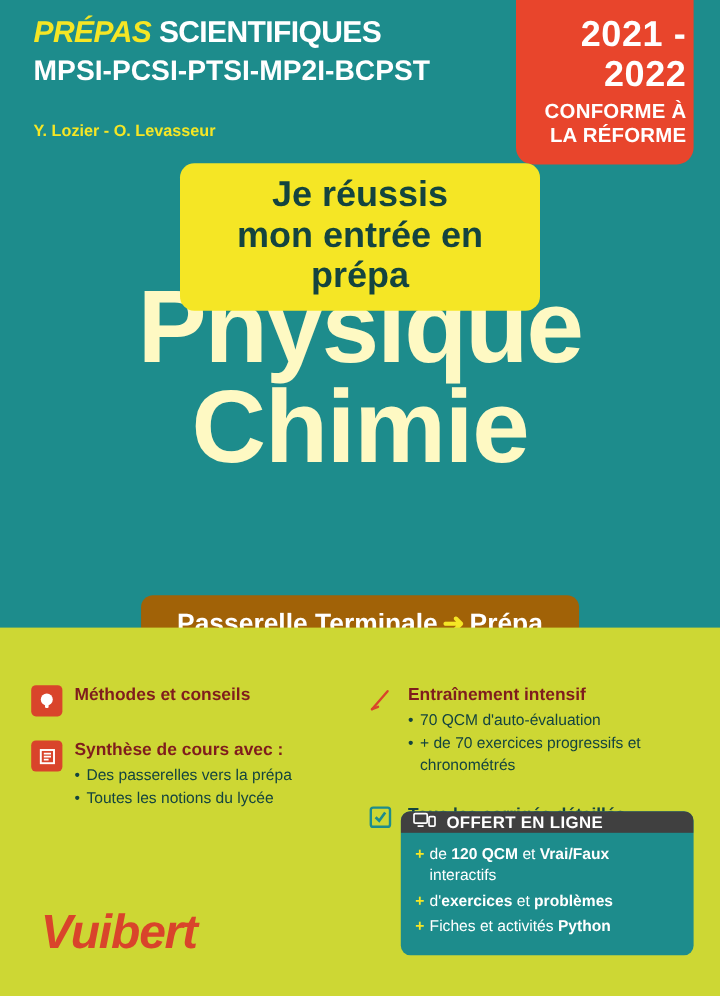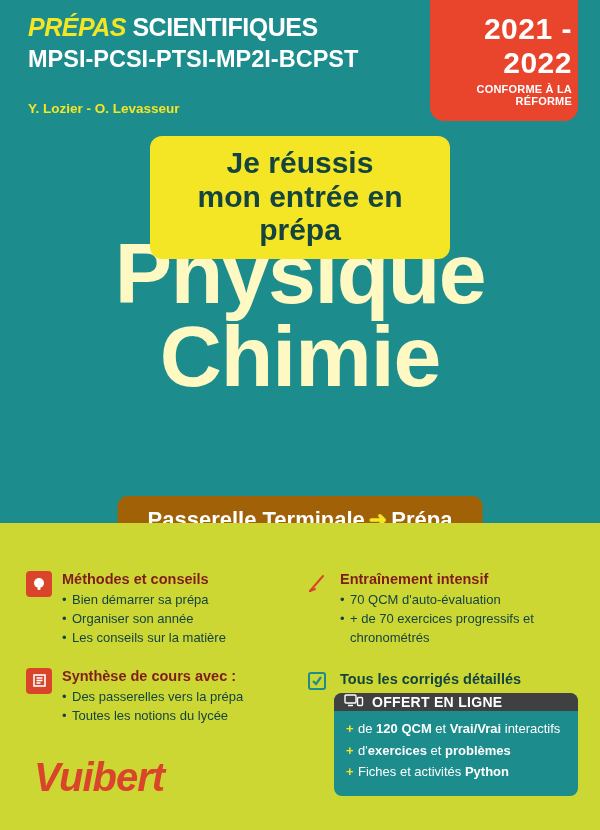--- a/index.html
+++ b/index.html
@@ -63,21 +63,21 @@
     border-bottom-left-radius: 14px;
     border-bottom-right-radius: 14px;
   }
   .year-badge .year {
     font-size: 30px;
     font-weight: bold;
     letter-spacing: 0.5px;
   }
   .year-badge .reforme {
     margin-top: 3px;
-    font-size: 11px;
+    font-size: 17px;
     font-weight: bold;
     letter-spacing: 0.2px;
   }
 
   
   .banner-wrap {
     position: relative;
     margin-top: 16px;
     height: 92px;
   }
@@ -288,25 +288,20 @@
 
         <div class="feat">
           <div class="ic red">
             <svg width="16" height="16" viewBox="0 0 16 16" fill="#ffffff">
               <circle cx="8" cy="7" r="5"></circle>
               <rect x="6.5" y="11" width="3" height="3" rx="1"></rect>
             </svg>
           </div>
           <div class="txt">
             <h3>Méthodes et conseils</h3>
-            <ul>
-              <li>Bien démarrer sa prépa</li>
-              <li>Organiser son année</li>
-              <li>Les conseils sur la matière</li>
-            </ul>
           </div>
         </div>
 
         <div class="feat">
           <div class="ic red">
             <svg width="15" height="15" viewBox="0 0 15 15" fill="none" stroke="#ffffff" stroke-width="1.6">
               <rect x="2" y="2" width="11" height="11"></rect>
               <line x1="4.5" y1="5" x2="10.5" y2="5"></line>
               <line x1="4.5" y1="7.5" x2="10.5" y2="7.5"></line>
               <line x1="4.5" y1="10" x2="8.5" y2="10"></line>
@@ -361,21 +356,21 @@
         <span>
           <svg width="20" height="15" viewBox="0 0 20 15" fill="none" stroke="#ffffff" stroke-width="1.4">
             <rect x="1" y="2" width="11" height="8" rx="1"></rect>
             <rect x="13.5" y="4.5" width="5" height="8" rx="1"></rect>
             <line x1="4" y1="12.5" x2="9" y2="12.5"></line>
           </svg>
         </span>
         <span>OFFERT EN LIGNE</span>
       </div>
       <div class="body">
-        <p>de <b>120 QCM</b> et <b>Vrai/Vrai</b> interactifs</p>
+        <p>de <b>120 QCM</b> et <b>Vrai/Faux</b> interactifs</p>
         <p>d'<b>exercices</b> et <b>problèmes</b></p>
         <p>Fiches et activités <b>Python</b></p>
       </div>
     </div>
 
     <div class="logo">
       <span>Vuibert</span>
     </div>
   </div>
 

